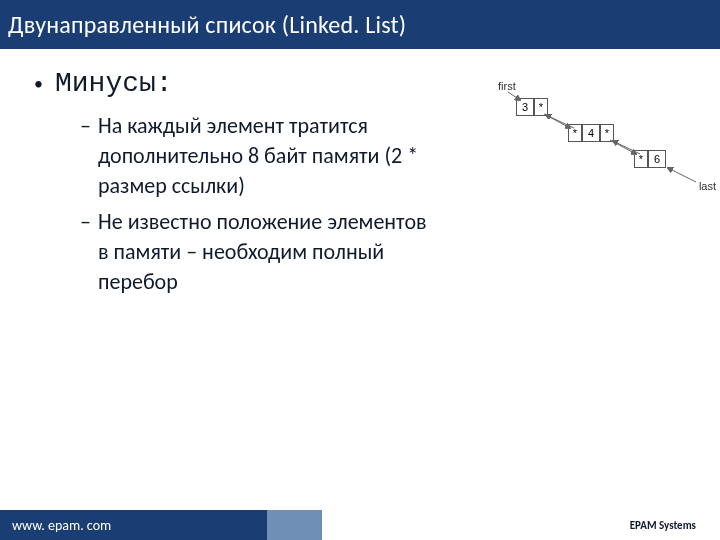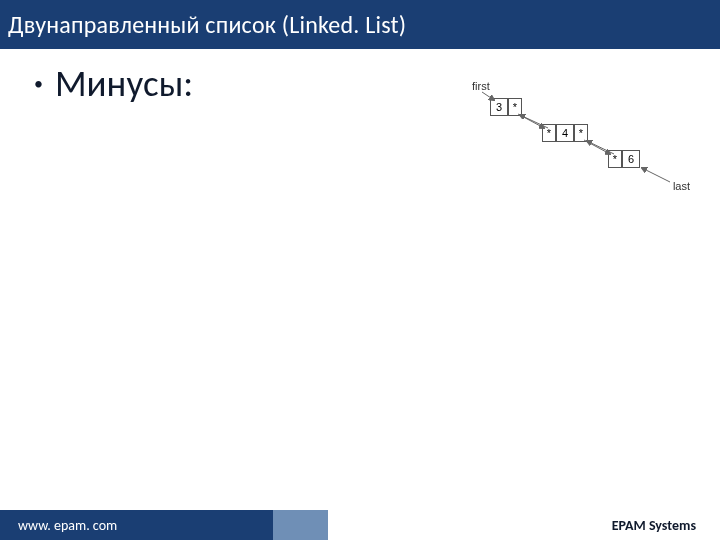--- a/index.html
+++ b/index.html
@@ -28,22 +28,23 @@
     display: flex;
     align-items: flex-start;
   }
   .bullet-dot {
     font-size: 18px;
     line-height: 34px;
     margin-right: 12px;
     color: #101a2d;
   }
   .bullet-text {
-    font-size: 37px;
+    font-size: 28px;
     line-height: 34px;
+    font-family: Liberation Mono, monospace;
   }
   .sub-list {
     margin: 10px 0 0 46px;
     max-width: 360px;
   }
   .sub-item {
     position: relative;
     font-size: 22px;
     line-height: 30px;
     color: #101a2d;
@@ -66,44 +67,44 @@
     height: 30px;
     display: flex;
   }
   .footer-left {
     flex: 0 0 255px;
     background: #1a3e73;
     color: #ffffff;
     font-size: 14px;
     display: flex;
     align-items: center;
-    padding-left: 18px;
+    padding-left: 12px;
     text-align: right;
   }
   .footer-mid {
     flex: 0 0 55px;
     background: #6f8fb6;
   }
   .footer-right {
     flex: 1;
     background: #ffffff;
     display: flex;
     align-items: center;
     justify-content: flex-end;
     padding-right: 24px;
-    font-size: 14px;
+    font-size: 11px;
     font-weight: 700;
     color: #101a2d;
   }
 
   
   .diagram {
     position: absolute;
     top: 80px;
-    right: 28px;
+    right: 2px;
     width: 230px;
     height: 140px;
     font-family: Arial, sans-serif;
   }
   .lbl {
     position: absolute;
     font-size: 11px;
     color: #303030;
   }
   .node {
@@ -136,20 +137,28 @@
 <div class="title-bar">
   <span>Двунаправленный список (Linked. List)</span>
 </div>
 
 <div class="content">
   <div class="bullet-row">
     <span class="bullet-dot">•</span>
     <span class="bullet-text">Минусы:</span>
   </div>
 
+  <div class="sub-list">
+    <div class="sub-item">
+      <span>На каждый элемент тратится дополнительно 8 байт памяти (2 * размер ссылки)</span>
+    </div>
+    <div class="sub-item">
+      <span>Не известно положение элементов в памяти – необходим полный перебор</span>
+    </div>
+  </div>
 </div>
 
 <div class="diagram">
   <span class="lbl" style="left:10px; top:0;">first</span>
   <span class="lbl" style="right:2px; top:100px;padding-left:36px;">last</span>
 
   <div class="node" style="left:28px; top:18px;">
     <div class="cell">3</div>
     <div class="cell small">*</div>
   </div>

